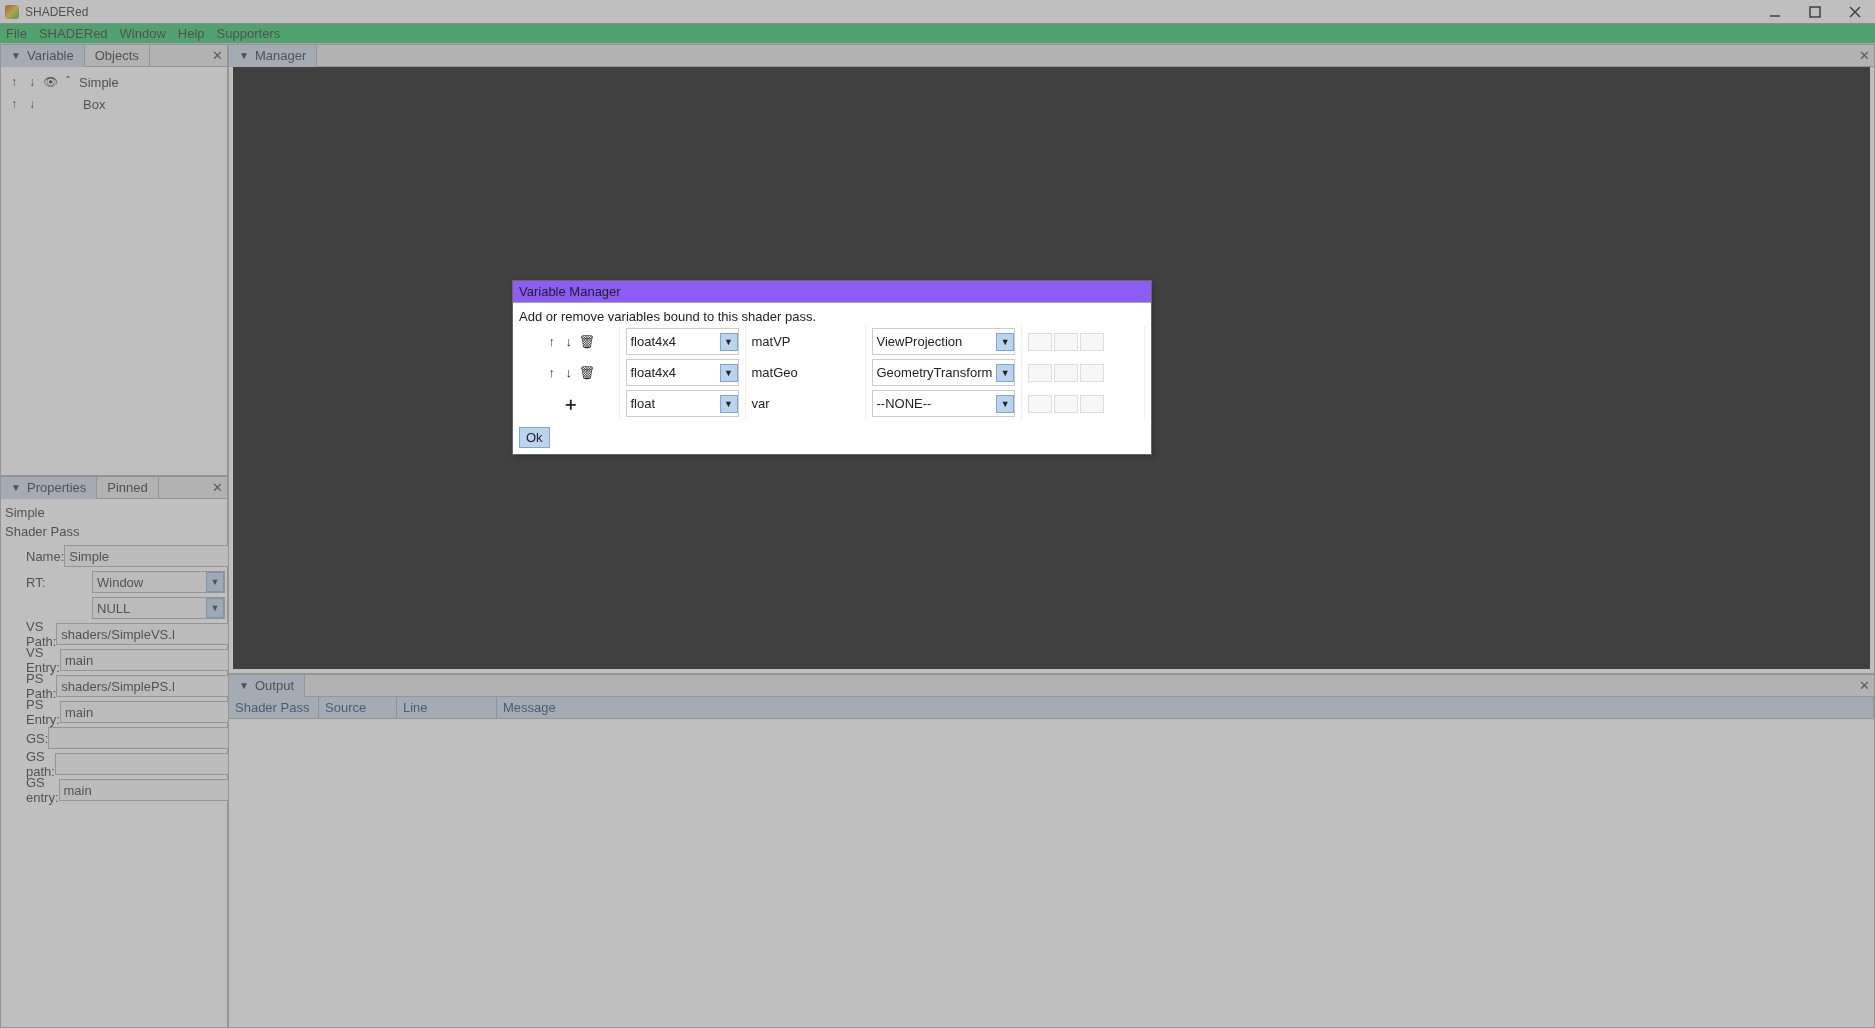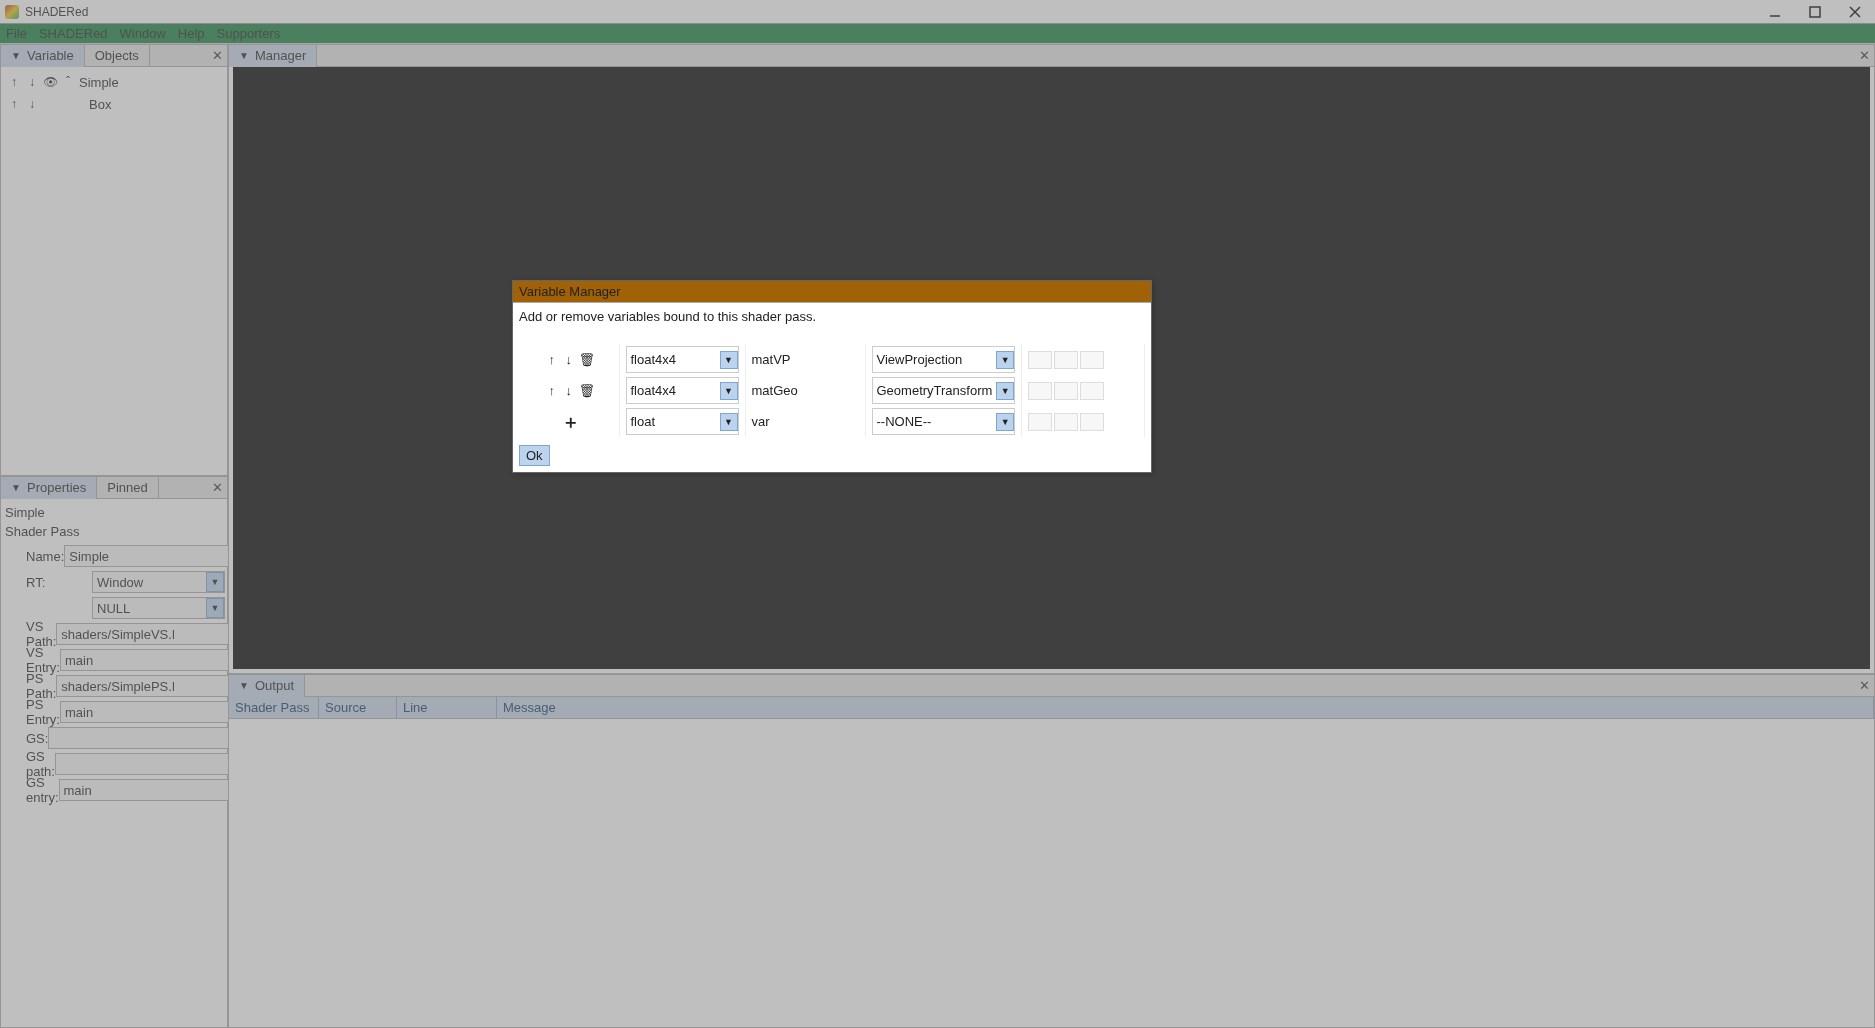--- a/index.html
+++ b/index.html
@@ -6,21 +6,21 @@
 html, body { width: 1875px; height: 1028px; background: #bbb; overflow: hidden; }
 
 
 .titlebar { height: 24px; background: #fff; display: flex; align-items: center; padding-left: 5px; border-bottom: 1px solid #999; }
 .titlebar .logo { width: 14px; height: 14px; background: linear-gradient(135deg,#c0392b,#f1c40f,#27ae60); border-radius: 3px; margin-right: 6px; }
 .titlebar .title { flex: 1; font-size: 12px; }
 .winbtns { display: flex; }
 .winbtn { width: 40px; height: 24px; display: flex; align-items: center; justify-content: center; cursor: pointer; }
 
 
-.menubar { height: 20px; background: #15803d; display: flex; align-items: center; padding-left: 6px; gap: 12px; border-bottom: 1px solid #ccc; }
+.menubar { height: 20px; background: #22c55e; display: flex; align-items: center; padding-left: 6px; gap: 12px; border-bottom: 1px solid #ccc; }
 .menubar .menuitem { font-size: 13px; cursor: pointer; }
 
 
 .workspace { position: absolute; top: 44px; left: 0; right: 0; bottom: 0; }
 
 
 .panel { position: absolute; background: #fff; border: 1px solid #aaa; }
 .panel-tabs { height: 22px; background: #e4e4e4; display: flex; align-items: center; border-bottom: 1px solid #aaa; }
 .pane-tab { display: flex; align-items: center; height: 22px; padding: 0 10px; border-right: 1px solid #aaa; }
 .pane-tab.active { background: #c8d7e8; }
@@ -48,23 +48,23 @@
 .prop-dd-text { flex:1; padding:0 4px; }
 
 
 .output-headers { display: flex; height: 22px; background: #c8d7e8; border-bottom: 1px solid #aaa; }
 .out-col { border-right: 1px solid #8ea9c7; padding: 3px 6px; font-size: 13px; color:#0b3a6a;}
 .out1{width:90px}.out2{width:78px}.out3{width:100px}.out4{flex:1}
 
 
 .modal-overlay { position: absolute; inset: 0; background: rgba(128,128,128,0.5); }
 .modal { position: absolute; background: #fff; border: 1px solid #666; box-shadow: 2px 2px 6px rgba(0,0,0,0.2); }
-.modal-title { background: #a16207; padding: 3px 6px; font-size: 13px; border-bottom: 1px solid #aaa; }
+.modal-title { background: #8b5cf6; padding: 3px 6px; font-size: 13px; border-bottom: 1px solid #aaa; }
 .modal-body { padding: 6px; }
-.modal-desc { margin-bottom: 20px; }
+.modal-desc { margin-bottom: 2px; }
 
 .var-table { border-collapse: collapse; width: 100%; }
 .var-table th { text-align: left; font-weight: normal; padding: 2px 6px; border-right:1px solid #ccc; border-bottom:1px solid #bbb; }
 .var-table td { padding: 2px 6px; border-right:1px solid #eee; height:24px; }
 .ctrlcell { display:flex; gap:3px; align-items:center; justify-content:center;}
 .ctrl-icon { width:14px; text-align:center; cursor:pointer; font-size:13px;}
 
 .dd { display:flex; align-items:center; border:1px solid #ccc; height:27px;}
 .dd-text { flex:1; padding:0 4px;}
 .dd-btn { width:18px; height:18px; background:#bcd3ee;border:1px solid #7fa6d0; display:flex;align-items:center;justify-content:center;font-size:9px;}
@@ -128,21 +128,21 @@
         <span class="iconsp">↓</span>
         <span class="iconsp">👁</span>
         <span class="iconsp">ˆ</span>
         <span>Simple</span>
       </div>
       <div class="tree-row">
         <span class="iconsp">↑</span>
         <span class="iconsp">↓</span>
         <span class="spacer"></span>
           <span class="spacer"></span>
-        <span style="margin-left:10px">Box</span>
+        <span style="margin-left:4px">Box</span>
       </div>
     </div>
   </div>
 
   <div class="panel" style="left:0;top:432px;width:228px;bottom:0;">
     <div class="panel-tabs">
       <div class="pane-tab active">
         <span class="triangle-btn">▼</span>
         <span>Properties</span>
       </div>

